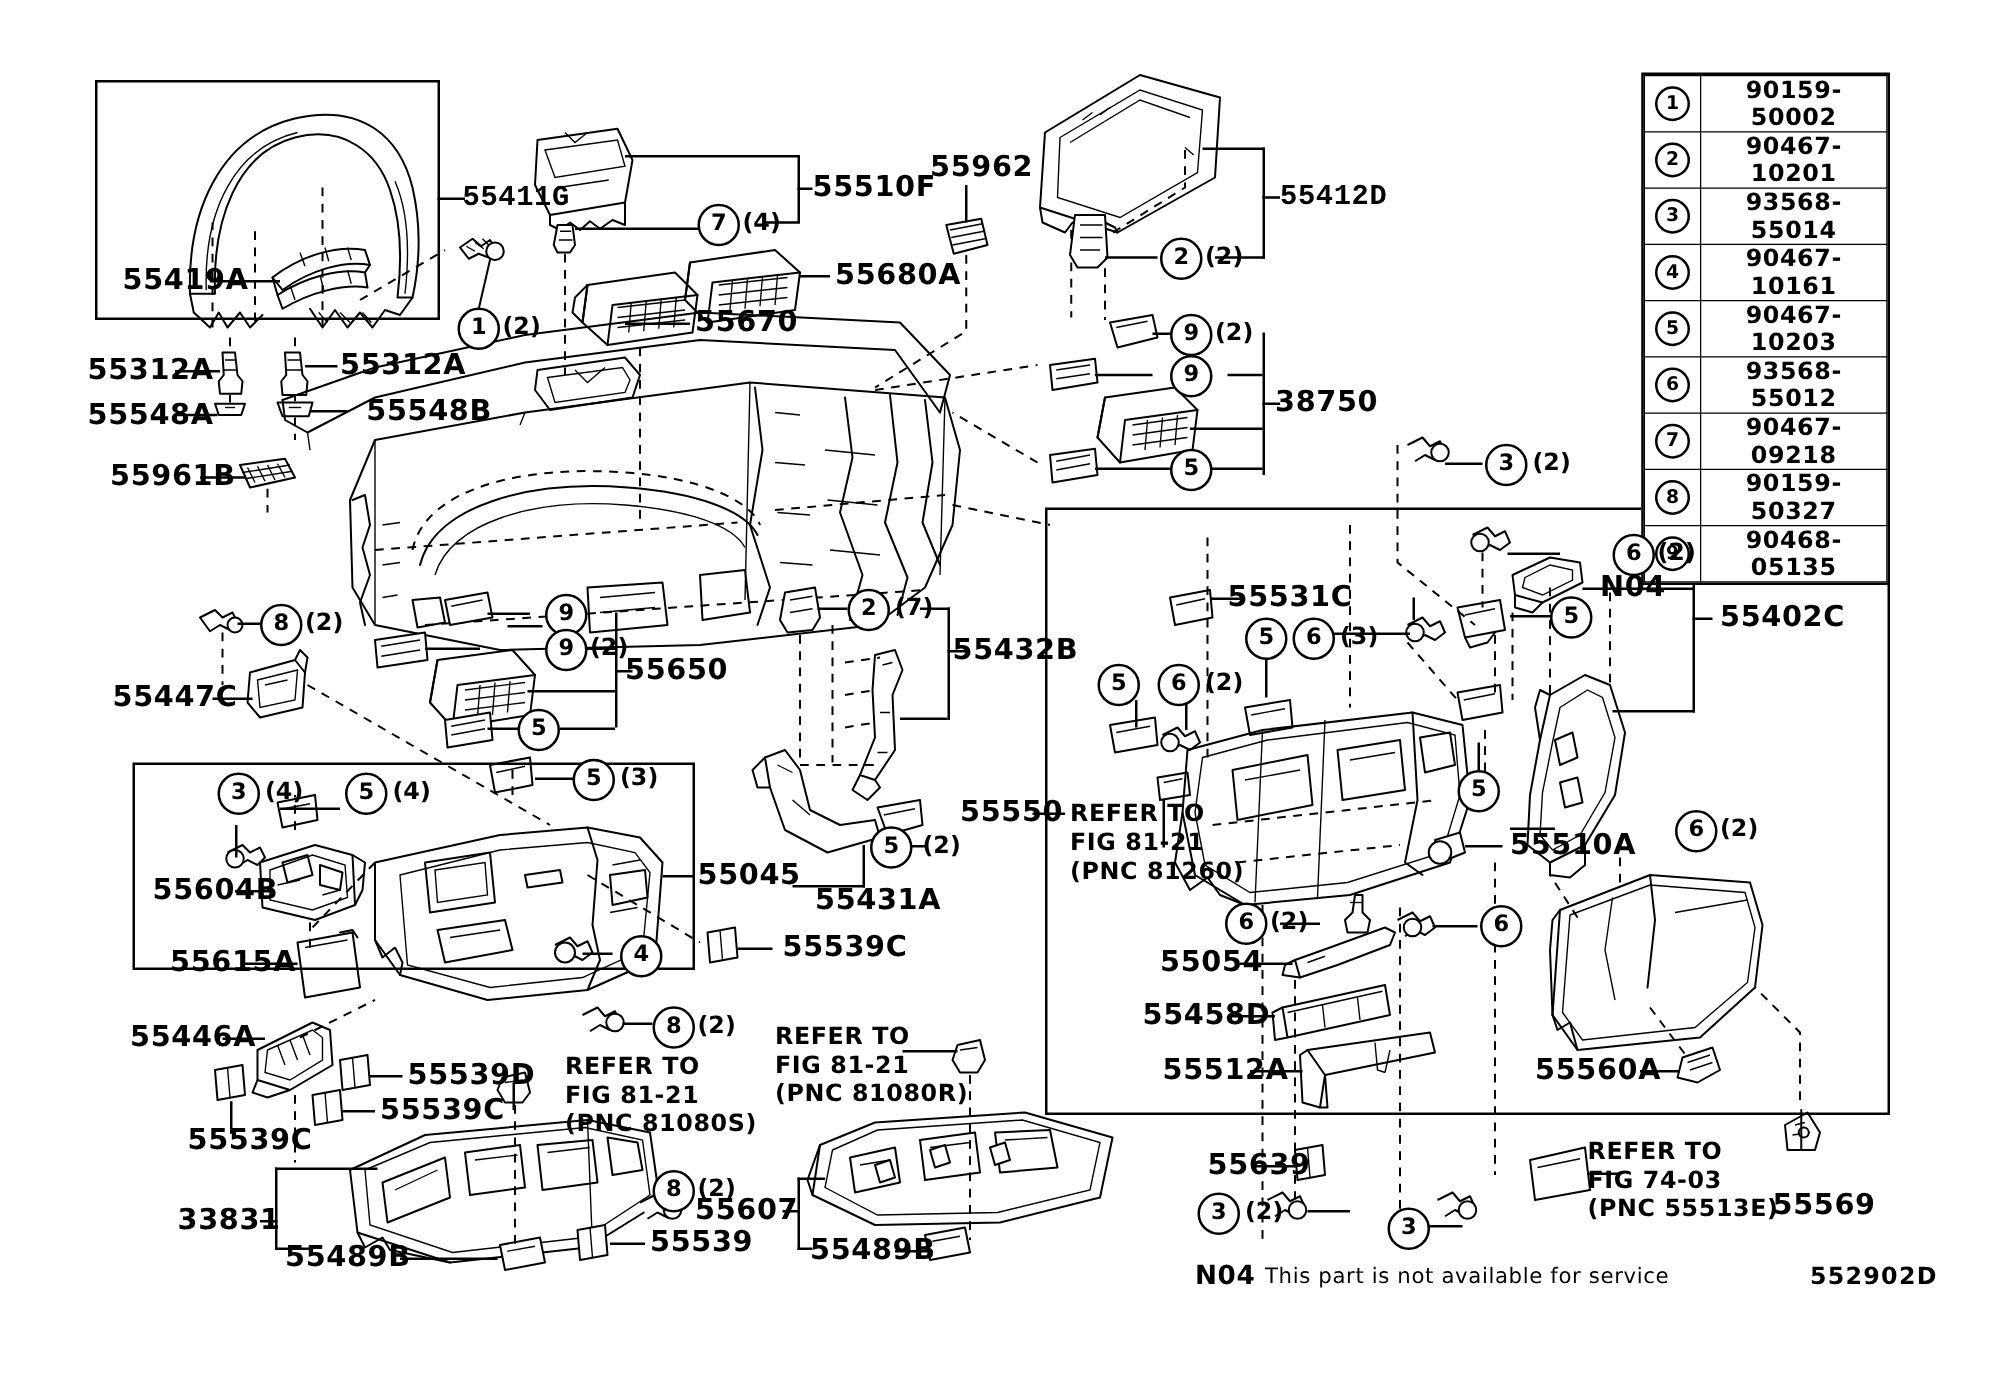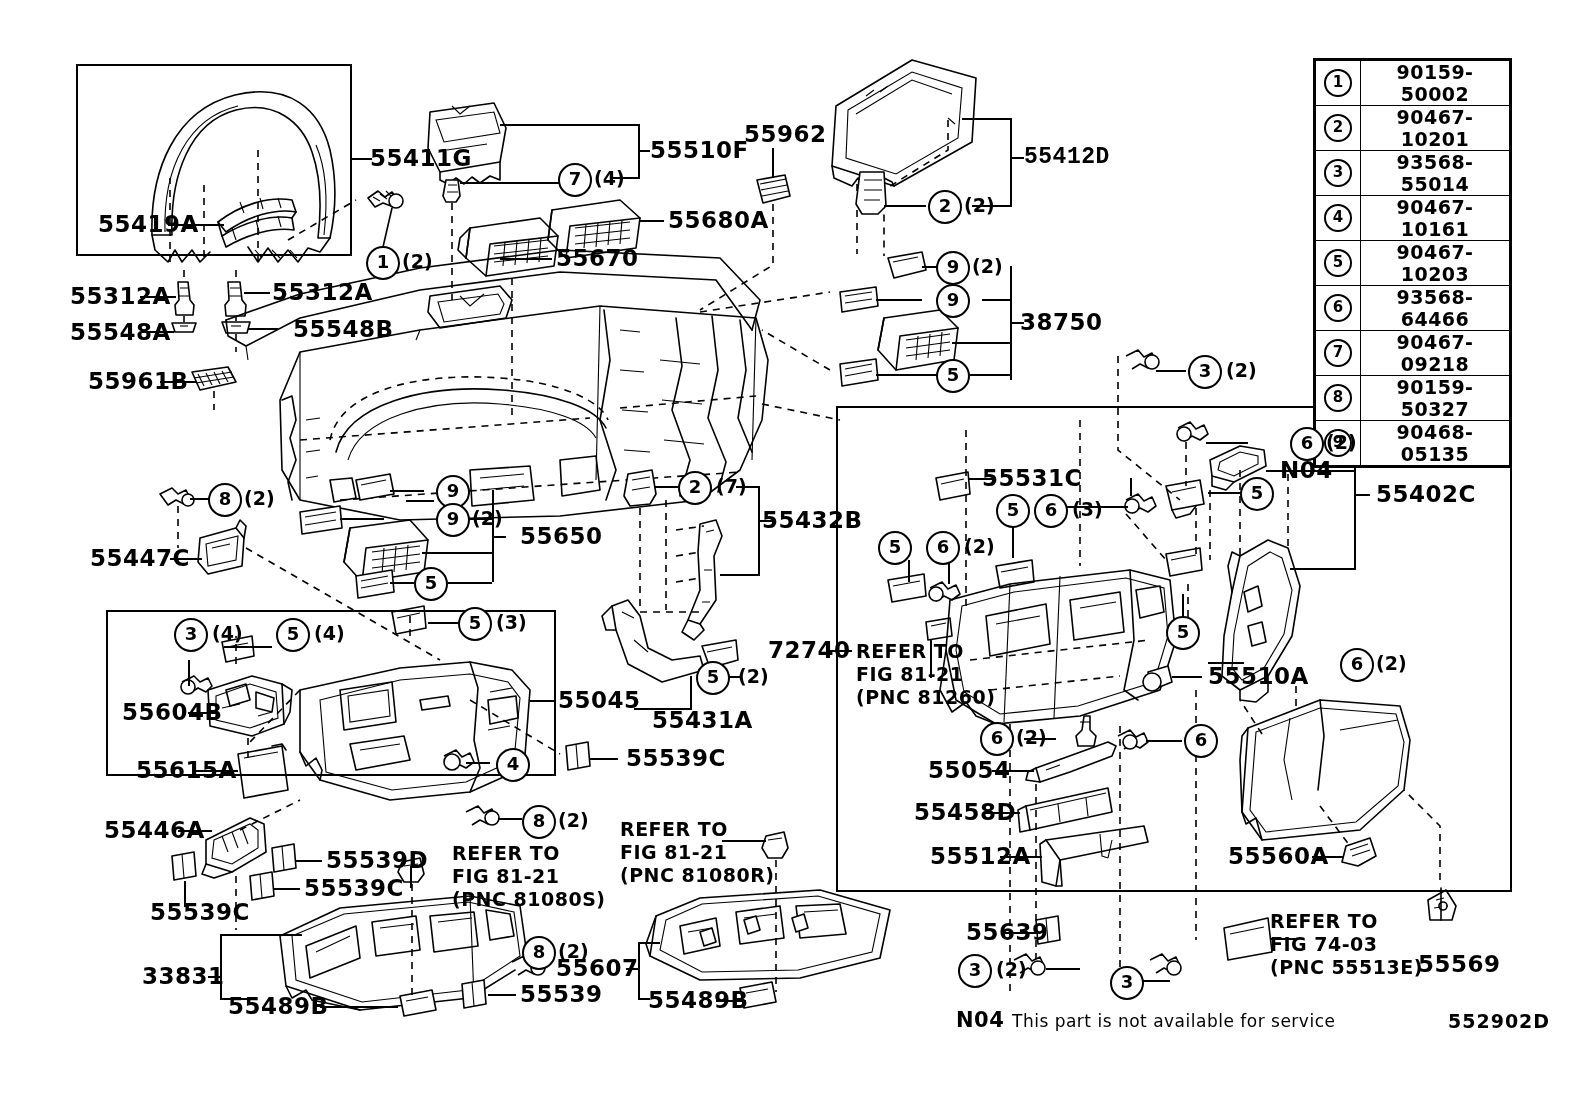--- a/index.html
+++ b/index.html
@@ -731,56 +731,56 @@
         <tr>
           <td class="num"><span class="lcirc">4</span></td>
           <td class="pnum">90467-10161</td>
         </tr>
         <tr>
           <td class="num"><span class="lcirc">5</span></td>
           <td class="pnum">90467-10203</td>
         </tr>
         <tr>
           <td class="num"><span class="lcirc">6</span></td>
-          <td class="pnum">93568-64466</td>
+          <td class="pnum">93568-55012</td>
         </tr>
         <tr>
           <td class="num"><span class="lcirc">7</span></td>
           <td class="pnum">90467-09218</td>
         </tr>
         <tr>
           <td class="num"><span class="lcirc">8</span></td>
           <td class="pnum">90159-50327</td>
         </tr>
         <tr>
           <td class="num"><span class="lcirc">9</span></td>
           <td class="pnum">90468-05135</td>
         </tr>
       </tbody>
     </table>
   </div>
 
-  <div class="lbl pn" style="left:370px;top:146px;">55411G</div>
+  <div class="lbl pn" style="left:370px;top:146px;font-family:Liberation Mono, monospace;">55411G</div>
   <div class="lbl pn" style="left:98px;top:212px;">55419A</div>
   <div class="lbl pn" style="left:70px;top:284px;">55312A</div>
   <div class="lbl pn" style="left:272px;top:280px;">55312A</div>
   <div class="lbl pn" style="left:70px;top:320px;">55548A</div>
   <div class="lbl pn" style="left:293px;top:317px;">55548B</div>
   <div class="lbl pn" style="left:88px;top:369px;">55961B</div>
   <div class="lbl pn" style="left:650px;top:138px;">55510F</div>
   <div class="lbl pn" style="left:744px;top:122px;">55962</div>
   <div class="lbl pn" style="left:668px;top:208px;">55680A</div>
   <div class="lbl pn" style="left:556px;top:246px;">55670</div>
   <div class="lbl pn" style="left:1024px;top:145px;font-family:Liberation Mono, monospace;">55412D</div>
   <div class="lbl pn" style="left:1020px;top:310px;">38750</div>
   <div class="lbl pn" style="left:90px;top:546px;">55447C</div>
-  <div class="lbl pn" style="left:520px;top:524px;">55650</div>
+  <div class="lbl pn" style="left:500px;top:524px;">55650</div>
   <div class="lbl pn" style="left:762px;top:508px;">55432B</div>
   <div class="lbl pn" style="left:652px;top:708px;">55431A</div>
-  <div class="lbl pn" style="left:768px;top:638px;">72740</div>
+  <div class="lbl pn" style="left:768px;top:638px;">55550</div>
   <div class="lbl pn" style="left:982px;top:466px;">55531C</div>
   <div class="lbl pn" style="left:1376px;top:482px;">55402C</div>
   <div class="lbl pn" style="left:1280px;top:458px;">N04</div>
   <div class="lbl pn" style="left:1208px;top:664px;">55510A</div>
   <div class="lbl pn" style="left:928px;top:758px;">55054</div>
   <div class="lbl pn" style="left:914px;top:800px;">55458D</div>
   <div class="lbl pn" style="left:930px;top:844px;">55512A</div>
   <div class="lbl pn" style="left:1228px;top:844px;">55560A</div>
   <div class="lbl pn" style="left:122px;top:700px;">55604B</div>
   <div class="lbl pn" style="left:136px;top:758px;">55615A</div>

